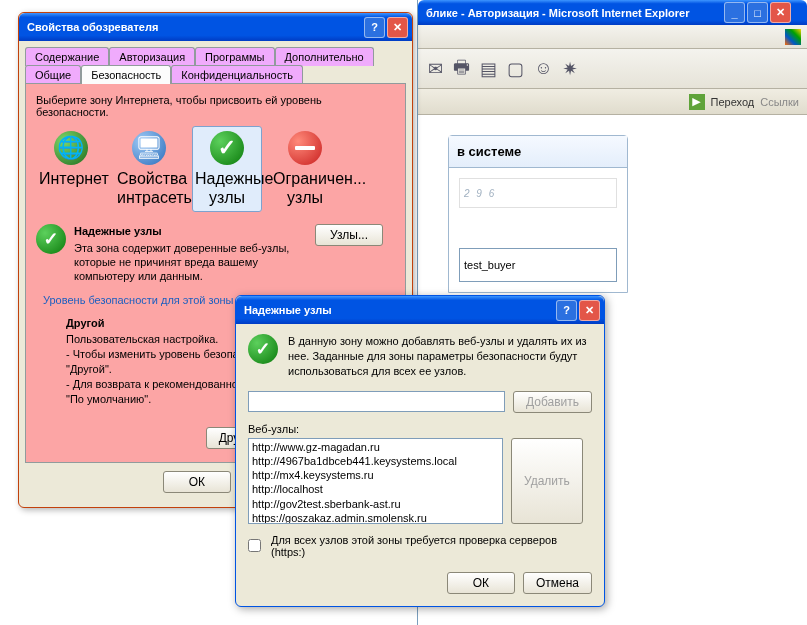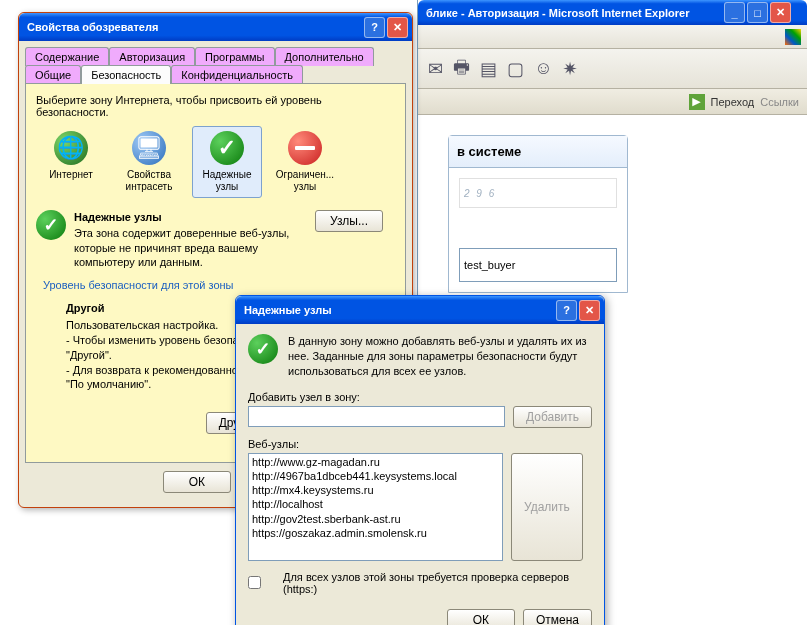--- a/index.html
+++ b/index.html
@@ -28,32 +28,32 @@
 .login-input { width: 100%; height: 21px; border: 1px solid #7f9db9; padding: 16px 4px; }
 
 
 .props-dialog { position: absolute; top: 12px; left: 18px; width: 395px; background: #ece9d8; border: 1px solid #c2410c; border-radius: 6px; box-shadow: 2px 2px 6px rgba(0,0,0,0.3); }
 .dlg-titlebar { height: 28px; background: linear-gradient(to bottom, #3d95ff 0%, #0054e3 15%, #0054e3 80%, #003cc4 100%); display: flex; align-items: center; padding: 0 4px 0 8px; border-top-left-radius: 6px; border-top-right-radius: 6px; }
 .dlg-title { color: #fff; font-weight: bold; flex: 1; }
 .props-body { padding: 6px; }
 .tabs { display: flex; flex-wrap: wrap; gap: 0; margin-bottom: -1px; }
 .tab { background: #f0abfc; border: 1px solid #919b9c; border-bottom: none; padding: 3px 9px; border-top-left-radius: 3px; border-top-right-radius: 3px; position: relative; }
 .tab.active { background: #fcfcfc; z-index: 2; }
-.tab-panel { background: #fef9c3; border: 1px solid #919b9c; padding: 10px; min-height: 380px; position: relative; }
+.tab-panel { background: #fca5a5; border: 1px solid #919b9c; padding: 10px; min-height: 380px; position: relative; }
 .zone-instruct { margin-bottom: 8px; }
 .zones { display: flex; gap: 8px; margin-bottom: 12px; }
 .zone { width: 70px; text-align: center; padding: 4px 2px; border: 1px solid transparent; border-radius: 3px; }
 .zone.selected { border: 1px solid #7da2ce; background: #e0ecfb; }
 .zone-icon { width: 34px; height: 34px; margin: 0 auto 4px; border-radius: 50%; display: flex; align-items: center; justify-content: center; font-size: 22px; }
 .zi-globe { background: radial-gradient(circle at 30% 30%, #7ed668, #1e6b1e); color: #fff; }
 .zi-intra { background: radial-gradient(circle at 30% 30%, #9ec9f5, #2a6dbb); color: #fff; }
 .zi-check { background: radial-gradient(circle at 30% 30%, #5cd05c, #0b7a0b); color: #fff; font-weight: bold; font-size: 22px; }
 .zi-stop { background: radial-gradient(circle at 30% 30%, #ff8a7a, #c91f1f); color: #fff; }
 .zi-stop::after { content: ""; width: 20px; height: 4px; background: #fff; border-radius: 1px; }
-.zone-label { font-size: 10px; line-height: 1.2; }
+.zone-label { font-size: 16px; line-height: 1.2; }
 .zone-desc-row { display: flex; align-items: flex-start; gap: 8px; margin-bottom: 10px; }
 .check-circle { width: 30px; height: 30px; border-radius: 50%; background: radial-gradient(circle at 30% 30%, #5cd05c, #0b7a0b); color: #fff; display: flex; align-items: center; justify-content: center; font-size: 18px; font-weight: bold; flex-shrink: 0; }
 .zone-desc { flex: 1; line-height: 1.3; }
 .zone-desc-title { font-weight: bold; margin-bottom: 2px; }
 .sites-btn-wrap { width: 80px; }
 .btn { background: linear-gradient(#fff, #e8e4d6); border: 1px solid #8b8878; border-radius: 3px; padding: 3px 12px; min-width: 68px; cursor: pointer; font-size: 12px; }
 .sec-level-link { color: #1b5fc0; margin: 4px 0 10px 7px; }
 .other-block { margin-left: 30px; margin-bottom: 10px; line-height: 1.35; }
 .other-title { font-weight: bold; margin-bottom: 2px; }
 .btn-row { display: flex; gap: 8px; justify-content: flex-end; margin-top: 20px; }
@@ -61,24 +61,24 @@
 
 
 .sites-dialog { position: absolute; top: 295px; left: 235px; width: 370px; background: #ece9d8; border: 1px solid #0054e3; border-radius: 6px; box-shadow: 2px 2px 8px rgba(0,0,0,0.35); }
 .sites-body { padding: 10px 12px 12px 12px; }
 .sites-desc-row { display: flex; gap: 10px; margin-bottom: 12px; }
 .sites-desc { line-height: 1.35; }
 .label-row { margin: 4px 0 3px 0; }
 .input-row { display: flex; gap: 8px; margin-bottom: 10px; }
 .input-row input { flex: 1; height: 21px; border: 1px solid #7f9db9; padding: 0 4px; background: #fff; }
 .btn[disabled] { color: #a0a0a0; }
-.site-list { width: 255px; height: 108px; border: 1px solid #7f9db9; background: #fff; overflow: auto; padding: 1px; }
+.site-list { width: 255px; height: 86px; border: 1px solid #7f9db9; background: #fff; overflow: auto; padding: 1px; }
 .site-list div { padding: 0 2px; line-height: 1.3; }
 .list-row { display: flex; gap: 8px; margin-bottom: 10px; }
-.checkbox-row { display: flex; align-items: center; gap: 22px; margin-bottom: 14px; }
+.checkbox-row { display: flex; align-items: center; gap: 10px; margin-bottom: 14px; }
 .checkbox-row input { width: 13px; height: 13px; }
 .sites-buttons { display: flex; gap: 8px; justify-content: flex-end; }
 .help-icon { width: 21px; height: 21px; border-radius: 3px; background: #2b70e0; border: 1px solid rgba(255,255,255,0.5); color: #fff; font-weight: bold; display: flex; align-items: center; justify-content: center; }
 </style>
 </head>
 <body>
 
 <div class="ie-window">
   <div class="ie-titlebar">
     <span class="ie-title">блике  -  Авторизация  -  Microsoft Internet Explorer</span>
@@ -187,21 +187,20 @@
   <div class="dlg-titlebar">
     <span class="dlg-title">Надежные узлы</span>
     <div class="help-icon">?</div>
     <div class="winbtn close" style="margin-left:2px">✕</div>
   </div>
   <div class="sites-body">
     <div class="sites-desc-row">
       <div class="check-circle">✓</div>
       <div class="sites-desc">В данную зону можно добавлять веб-узлы и удалять их из нее. Заданные для зоны параметры безопасности будут использоваться для всех ее узлов.</div>
     </div>
-    <div class="label-row">Добавить узел в зону:</div>
     <div class="input-row">
       <input type="text" style="">
       <button class="btn" disabled="">Добавить</button>
     </div>
     <div class="label-row">Веб-узлы:</div>
     <div class="list-row">
       <div class="site-list">
         <div>http://www.gz-magadan.ru</div>
         <div>http://4967ba1dbceb441.keysystems.local</div>
         <div>http://mx4.keysystems.ru</div>

